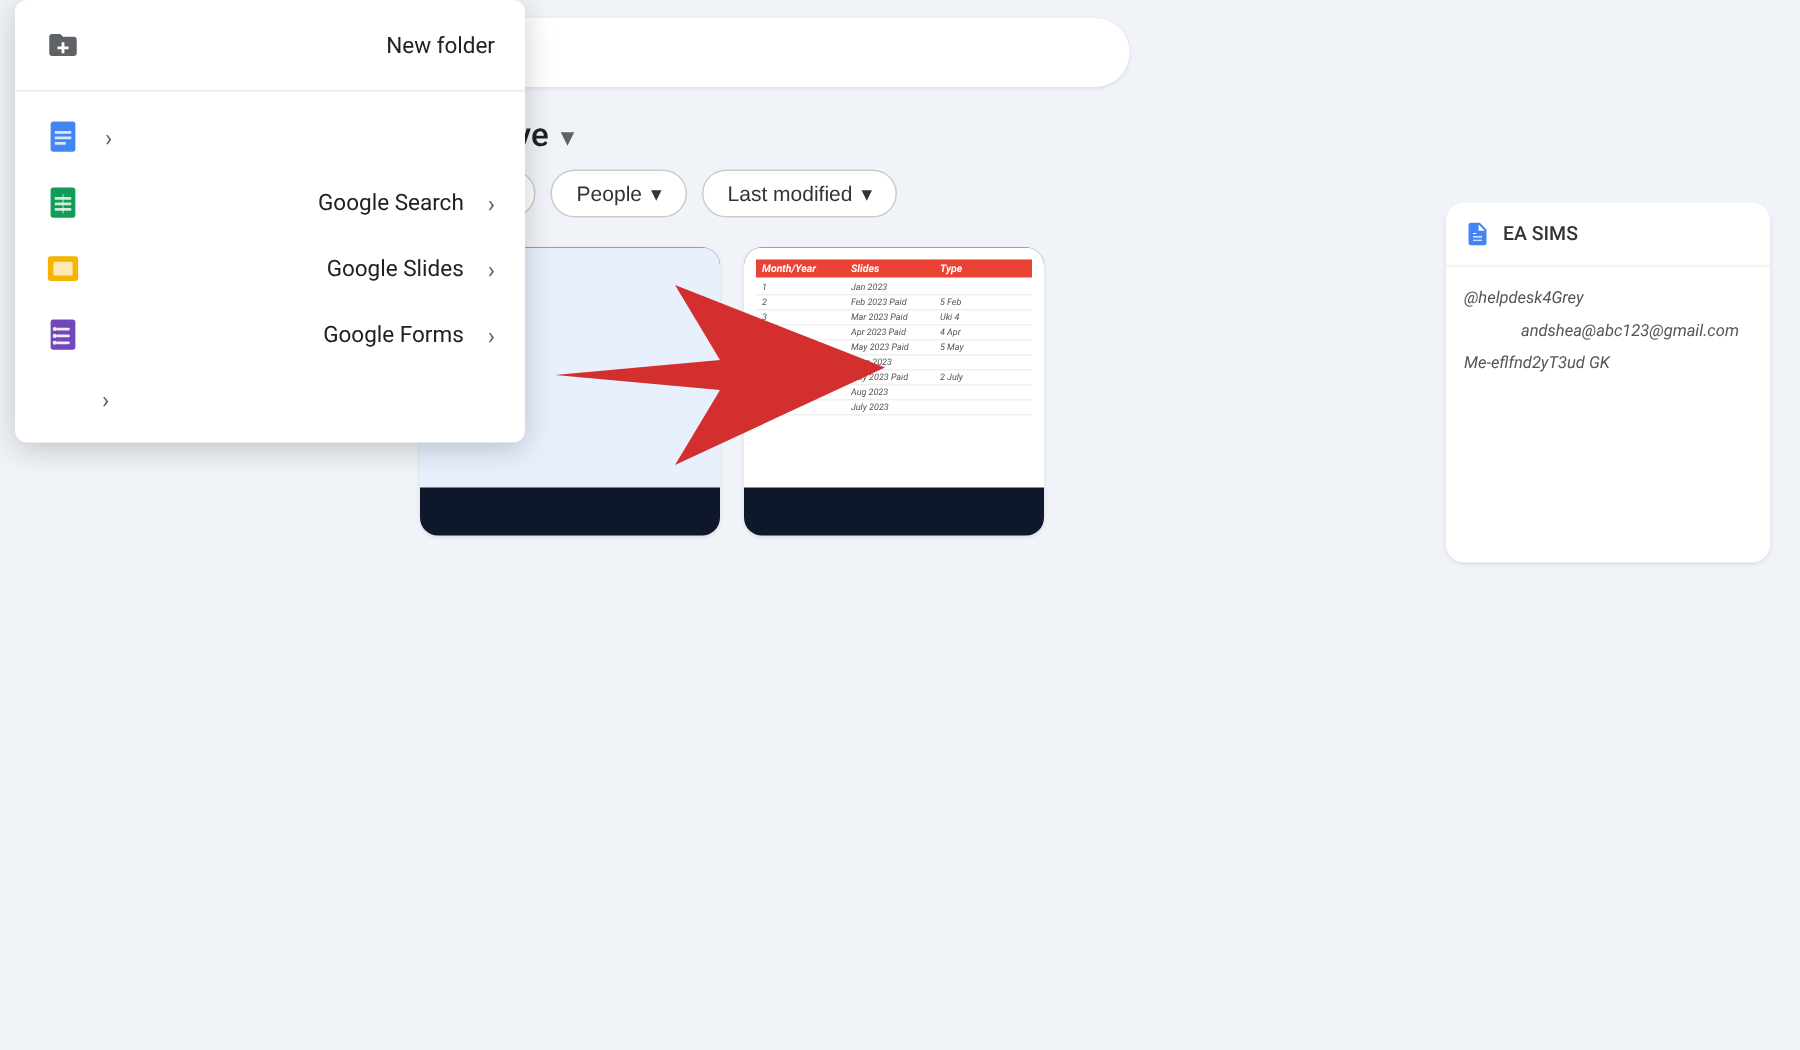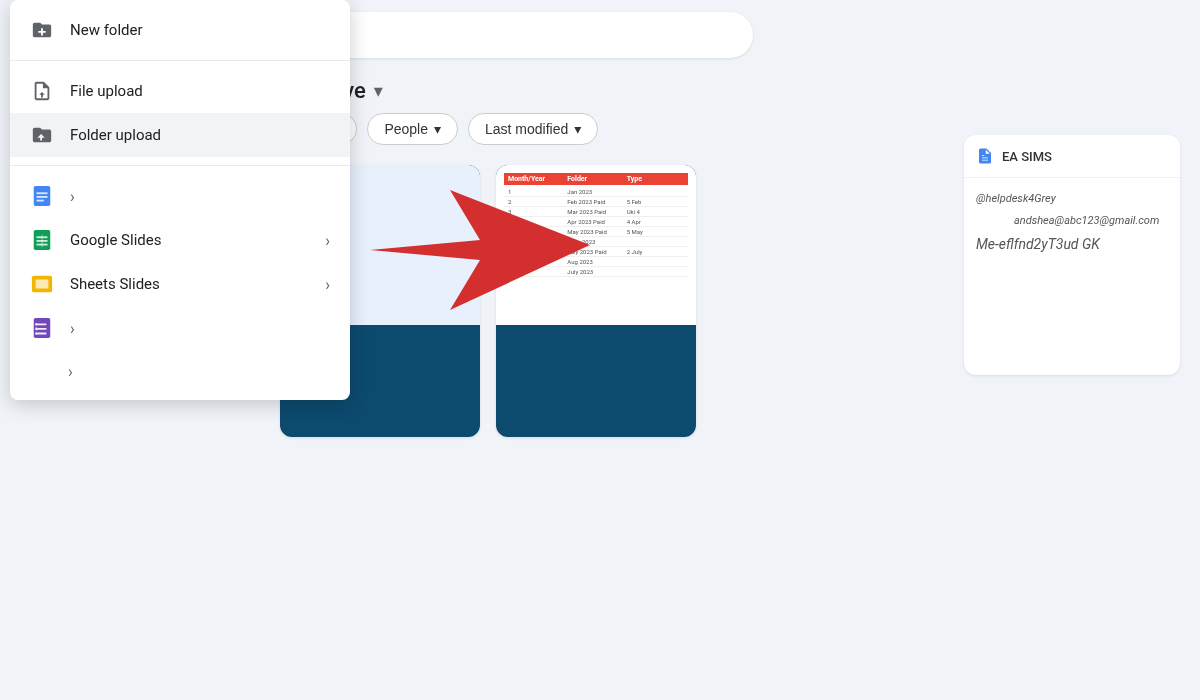--- a/index.html
+++ b/index.html
@@ -119,25 +119,26 @@
     }
 
     
     .file-cards {
       display: flex;
       gap: 16px;
       margin-top: 10px;
     }
     .file-card {
       width: 200px;
-      height: 272px;
-      background: #0c4a6e;
+      height: 192px;
+      background: #0f172a;
       border-radius: 12px;
       overflow: hidden;
       box-shadow: 0 1px 3px rgba(0,0,0,0.1);
+      font-style: italic;
     }
     .file-card-preview {
       width: 100%;
       height: 160px;
       background: #e8f0fe;
       display: flex;
       align-items: center;
       justify-content: center;
     }
     .file-card-info {
@@ -192,20 +193,21 @@
     .dropdown-menu {
       position: absolute;
       top: 0;
       left: 10px;
       width: 340px;
       background: #fff;
       border-radius: 8px;
       box-shadow: 0 4px 20px rgba(0,0,0,0.2);
       z-index: 100;
       overflow: hidden;
+      text-align: right;
     }
     .dropdown-section {
       padding: 8px 0;
     }
     .dropdown-section + .dropdown-section {
       border-top: 1px solid #e8eaed;
     }
     .dropdown-item {
       display: flex;
       align-items: center;
@@ -360,21 +362,21 @@
         </div>
         <div class="file-card-info">
         </div>
       </div>
 
       <div class="file-card">
         <div class="file-card-preview" style="background:#fff; padding:4px;">
           <div class="spreadsheet-preview">
             <div class="sheet-header-row">
               <span class="sheet-header-cell">Month/Year</span>
-              <span class="sheet-header-cell">Folder</span>
+              <span class="sheet-header-cell">Slides</span>
               <span class="sheet-header-cell">Type</span>
             </div>
             <div class="sheet-row">
                 <span class="sheet-cell">1</span>
                 <span class="sheet-cell">Jan 2023</span>
                 <span class="sheet-cell"></span>
               </div>
             <div class="sheet-row">
                 <span class="sheet-cell">2</span>
                 <span class="sheet-cell">Feb 2023 Paid</span>
@@ -425,58 +427,40 @@
     <div class="ea-card">
       <div class="ea-card-header">
         <svg width="18" height="18" viewBox="0 0 24 24" fill="#4285f4">
           <path d="M14 2H6a2 2 0 0 0-2 2v16a2 2 0 0 0 2 2h12a2 2 0 0 0 2-2V8l-6-6zm-1 7V3.5L18.5 9H13zM8 14h8v1H8zm0 3h8v1H8zm0-6h3v1H8z"></path>
         </svg>
         <span style="font-size:13px; font-weight:500; color:#333;">EA SIMS</span>
       </div>
       <div class="ea-card-content">
         <div style="font-size:11px; color:#555; margin-bottom:4px;">@helpdesk4Grey</div>
         <div style="font-size:11px; color:#555; margin-bottom:4px;margin-left:38px;">andshea@abc123@gmail.com</div>
-        <div style="font-size:14px; color:#555;">Me-eflfnd2yT3ud GK</div>
+        <div style="font-size:11px; color:#555;">Me-eflfnd2yT3ud GK</div>
       </div>
     </div>
   </div>
 </div>
 
 <div class="dropdown-overlay">
   <div class="dropdown-menu">
 
     <div class="dropdown-section">
       <div class="dropdown-item">
         <span class="dropdown-item-icon">
           <svg width="22" height="22" viewBox="0 0 24 24" fill="#5f6368">
             <path d="M10 4H4c-1.11 0-2 .89-2 2v12c0 1.1.89 2 2 2h16c1.1 0 2-.9 2-2V8c0-1.1-.9-2-2-2h-8l-2-2zM13 13h3v2h-3v3h-2v-3H8v-2h3v-3h2v3z" fill="#5f6368"></path>
           </svg>
         </span>
         <span class="dropdown-item-label">New folder</span>
       </div>
     </div>
 
-    <div class="dropdown-section">
-      <div class="dropdown-item">
-        <span class="dropdown-item-icon">
-          <svg width="22" height="22" viewBox="0 0 24 24" fill="#5f6368">
-            <path d="M14 2H6c-1.1 0-1.99.9-1.99 2L4 20c0 1.1.89 2 1.99 2H18c1.1 0 2-.9 2-2V8l-6-6zm4 18H6V4h7v5h5v11zm-6-7l-3 3h2v3h2v-3h2l-3-3z" fill="#5f6368"></path>
-          </svg>
-        </span>
-        <span class="dropdown-item-label">File upload</span>
-      </div>
-      <div class="dropdown-item highlighted">
-        <span class="dropdown-item-icon">
-          <svg width="22" height="22" viewBox="0 0 24 24" fill="#5f6368">
-            <path d="M10 4H4c-1.11 0-2 .89-2 2v12c0 1.1.89 2 2 2h16c1.1 0 2-.9 2-2V8c0-1.1-.9-2-2-2h-8l-2-2zm5 11h-3v3h-2v-3H7l4-4 4 4z" fill="#5f6368"></path>
-          </svg>
-        </span>
-        <span class="dropdown-item-label">Folder upload</span>
-      </div>
-    </div>
 
     <div class="dropdown-section">
       <div class="dropdown-item">
         <span class="dropdown-item-icon">
           <svg width="22" height="22" viewBox="0 0 24 24">
             <rect width="18" height="22" x="3" y="1" rx="2" fill="#4285f4"></rect>
             <rect width="12" height="2" x="6" y="8" fill="white" opacity="0.8"></rect>
             <rect width="12" height="2" x="6" y="12" fill="white" opacity="0.8"></rect>
             <rect width="8" height="2" x="6" y="16" fill="white" opacity="0.8"></rect>
           </svg>
@@ -486,45 +470,46 @@
       <div class="dropdown-item">
         <span class="dropdown-item-icon">
           <svg width="22" height="22" viewBox="0 0 24 24">
             <rect width="18" height="22" x="3" y="1" rx="2" fill="#0f9d58"></rect>
             <rect width="12" height="2" x="6" y="8" fill="white" opacity="0.8"></rect>
             <rect width="12" height="2" x="6" y="12" fill="white" opacity="0.8"></rect>
             <rect width="12" height="2" x="6" y="16" fill="white" opacity="0.8"></rect>
             <line x1="12" y1="6" x2="12" y2="20" stroke="white" stroke-width="1" opacity="0.5"></line>
           </svg>
         </span>
-        <span class="dropdown-item-label">Google Slides</span>
+        <span class="dropdown-item-label">Google Search</span>
         <span class="dropdown-item-arrow">›</span>
       </div>
       <div class="dropdown-item">
         <span class="dropdown-item-icon">
           <svg width="22" height="22" viewBox="0 0 24 24">
             <rect width="22" height="18" x="1" y="3" rx="2" fill="#f4b400"></rect>
             <rect width="14" height="10" x="5" y="7" rx="1" fill="white" opacity="0.7"></rect>
           </svg>
         </span>
-        <span class="dropdown-item-label">Sheets Slides</span>
+        <span class="dropdown-item-label">Google Slides</span>
         <span class="dropdown-item-arrow">›</span>
       </div>
       <div class="dropdown-item">
         <span class="dropdown-item-icon">
           <svg width="22" height="22" viewBox="0 0 24 24">
             <rect width="18" height="22" x="3" y="1" rx="2" fill="#7248b9"></rect>
             <rect width="10" height="2" x="7" y="7" rx="1" fill="white" opacity="0.9"></rect>
             <rect width="10" height="2" x="7" y="12" rx="1" fill="white" opacity="0.9"></rect>
             <circle cx="6" cy="8" r="1.5" fill="white" opacity="0.9"></circle>
             <circle cx="6" cy="13" r="1.5" fill="white" opacity="0.9"></circle>
             <rect width="10" height="2" x="7" y="17" rx="1" fill="white" opacity="0.9"></rect>
             <circle cx="6" cy="18" r="1.5" fill="white" opacity="0.9"></circle>
           </svg>
         </span>
+        <span class="dropdown-item-label">Google Forms</span>
         <span class="dropdown-item-arrow">›</span>
       </div>
       <div class="dropdown-item">
         <span class="dropdown-item-icon" style="width:22px; height:22px;"></span>
         <span class="dropdown-item-arrow">›</span>
       </div>
     </div>
   </div>
 
   <div class="red-arrow">

